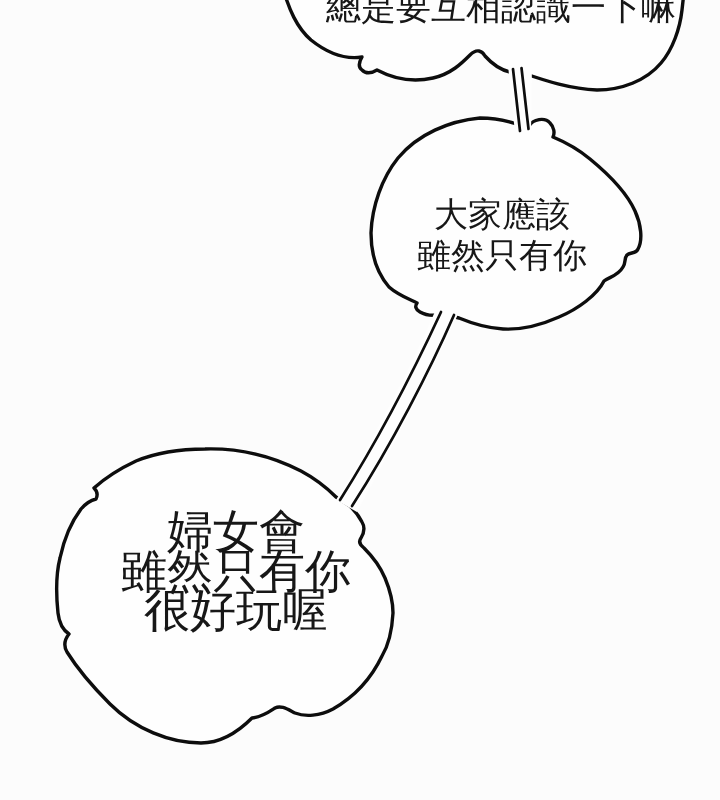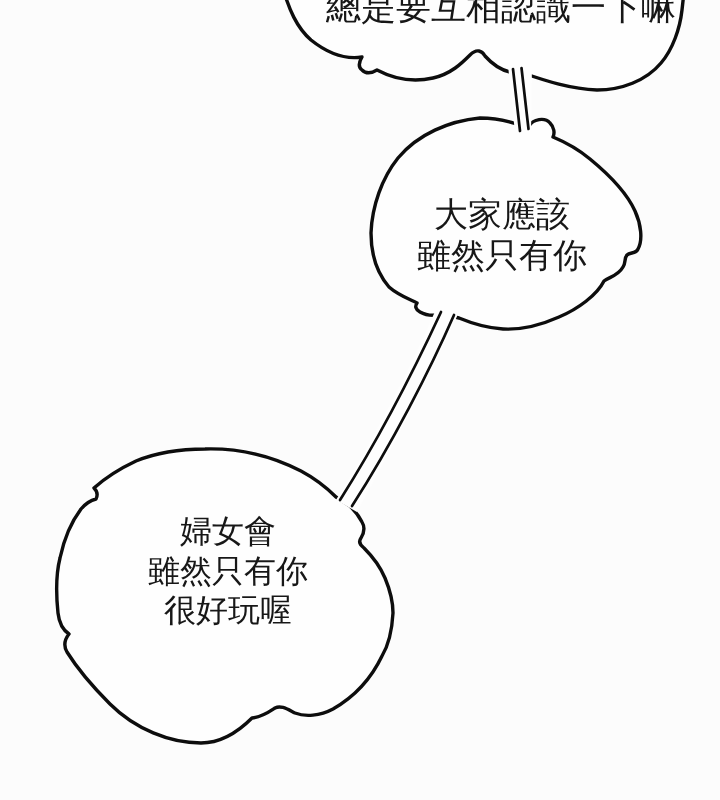--- a/index.html
+++ b/index.html
@@ -34,23 +34,23 @@
     left:326px;top:-11px;
     font-size:35px;line-height:36px;
     text-align:left;
   }
   .text-middle{
     left:502px;top:194px;
     transform:translateX(-50%);
     font-size:34px;line-height:41px;
   }
   .text-bottom{
-    left:228px;top:512px;
+    left:236px;top:512px;
     transform:translateX(-50%);
-    font-size:32px;line-height:39.5px;
+    font-size:46px;line-height:39.5px;
   }
 </style>
 </head>
 <body>
 
 <div class="panel">
 
   <svg class="artwork" viewBox="0 0 720 800" xmlns="http://www.w3.org/2000/svg">
 
     <path class="bubble" d="M 284,-8

